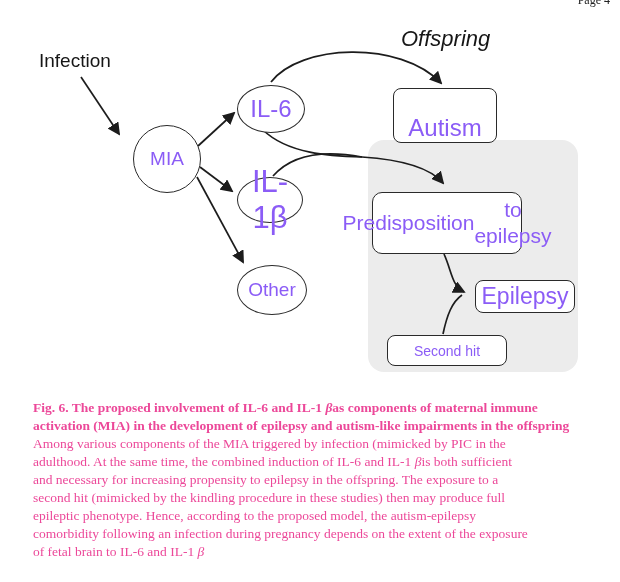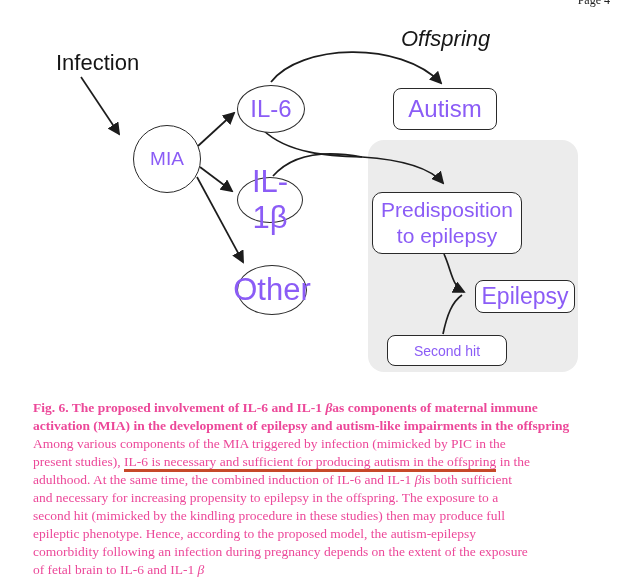--- a/index.html
+++ b/index.html
@@ -8,35 +8,35 @@
     overflow:hidden;font-family:"Liberation Sans",sans-serif;color:#111;
   }
   .page-num{
     position:absolute;top:-7px;right:10px;font-family:"Liberation Serif",serif;
     font-size:12px;color:#222;
   }
   
   .diagram{position:absolute;left:0;top:0;width:620px;height:392px;}
   .arrows{position:absolute;left:0;top:0;pointer-events:none;}
   .free-label{position:absolute;white-space:nowrap;color:#161616;}
-  .lbl-infection{left:56px;top:50px;font-size:22px;}
+  .lbl-infection{left:39px;top:50px;font-size:19px;}
   .lbl-offspring{left:401px;top:26px;font-size:22px;font-style:italic;text-align:center;}
   .node{
     position:absolute;display:flex;align-items:center;justify-content:center;
     text-align:center;background:var(--node-fill);border:1.5px solid var(--node-border);
     color:#8b5cf6;box-sizing:border-box;
   }
   .ellipse{border-radius:50%;}
   .rbox{border-radius:8px;}
   .n-mia{left:133px;top:125px;width:68px;height:68px;font-size:19px;}
   .n-il6{left:237px;top:85px;width:68px;height:48px;font-size:24px;}
   .n-il1b{left:237px;top:177px;width:66px;height:46px;font-size:31px;}
-  .n-other{left:237px;top:265px;width:70px;height:50px;font-size:31px;}
-  .n-autism{left:393px;top:88px;width:104px;height:42px;font-size:24px;}
-  .n-pred{left:372px;top:192px;width:150px;height:62px;font-size:21px;line-height:26px;border-radius:10px;flex-direction:column;}
+  .n-other{left:237px;top:265px;width:70px;height:50px;font-size:19px;}
+  .n-autism{left:393px;top:88px;width:104px;height:55px;font-size:24px;align-items:flex-end;}
+  .n-pred{left:372px;top:192px;width:150px;height:62px;font-size:21px;line-height:26px;border-radius:10px;flex-direction:row;}
   .n-epilepsy{left:475px;top:280px;width:100px;height:33px;font-size:23px;}
   .n-secondhit{left:387px;top:335px;width:120px;height:31px;font-size:14px;}
   .gray-region{
     position:absolute;left:368px;top:140px;width:210px;height:232px;
     background:var(--region-fill);border-radius:16px;
   }
   
   .caption{
     position:absolute;left:33px;top:399px;width:582px;
     font-family:"Liberation Serif",serif;font-size:13.5px;line-height:18px;color:#ec4899;
@@ -103,21 +103,20 @@
     </div>
     <div class="node rbox n-secondhit">
       <span>Second hit</span>
     </div>
   </div>
 
   <div class="caption" id="caption">
       <div class="cap-line"><span class="seg-bold">Fig. 6. The proposed involvement of IL-6 and IL-1 </span><span class="seg-bold seg-italic">β</span><span class="seg-bold">as components of maternal immune</span></div>
       <div class="cap-line"><span class="seg-bold">activation (MIA) in the development of epilepsy and autism-like impairments in the offspring</span></div>
       <div class="cap-line"><span>Among various components of the MIA triggered by infection (mimicked by PIC in the</span></div>
-      <div class="cap-line"><span>present studies), </span><span class="seg-underline">IL-6 is necessary and sufficient for producing autism in the offspring</span><span> in the</span></div>
       <div class="cap-line"><span>adulthood. At the same time, the combined induction of IL-6 and IL-1 </span><span class="seg-italic">β</span><span>is both sufficient</span></div>
       <div class="cap-line"><span>and necessary for increasing propensity to epilepsy in the offspring. The exposure to a</span></div>
       <div class="cap-line"><span>second hit (mimicked by the kindling procedure in these studies) then may produce full</span></div>
       <div class="cap-line"><span>epileptic phenotype. Hence, according to the proposed model, the autism-epilepsy</span></div>
       <div class="cap-line"><span>comorbidity following an infection during pregnancy depends on the extent of the exposure</span></div>
       <div class="cap-line"><span>of fetal brain to IL-6 and IL-1 </span><span class="seg-italic">β</span></div>
     </div>
 
 </div>
 

